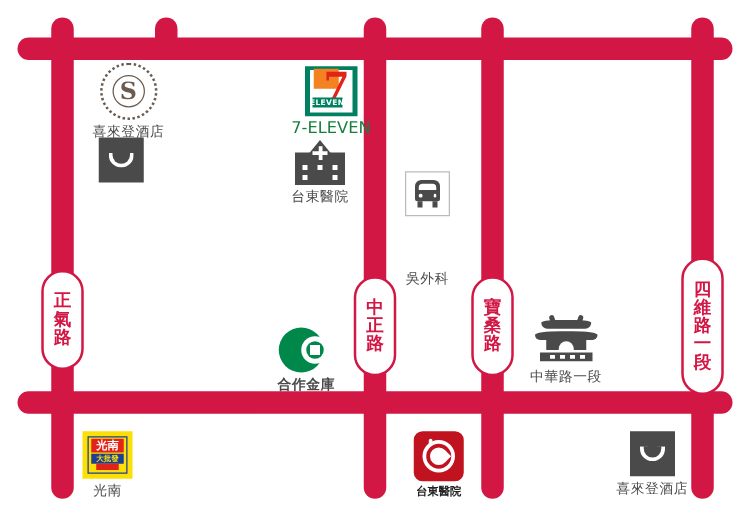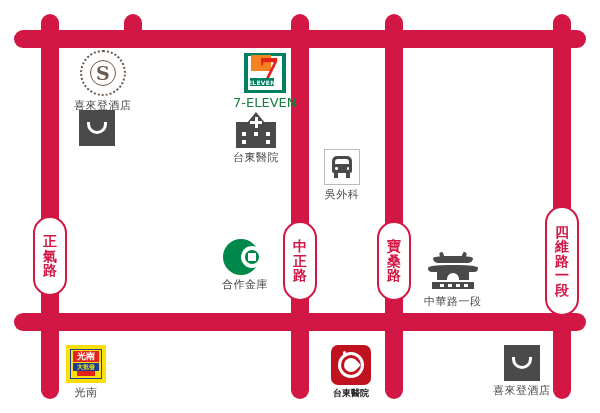--- a/index.html
+++ b/index.html
@@ -255,35 +255,35 @@
       <div class="win" style="left:6px;top:20px;"></div>
       <div class="win" style="left:18px;top:20px;"></div>
       <div class="win" style="left:30px;top:20px;"></div>
       <div class="win" style="left:6px;top:28px;"></div>
       <div class="win" style="left:30px;top:28px;"></div>
     </div>
     <div class="cap">台東醫院</div>
   </div>
 
 
-  <div class="poi" style="left:324px;top:149px;">
+  <div class="poi" style="left:324px;top:137px;gap:40px;">
     <div class="ibox bus">
       <div class="b">
         <div class="bd"></div>
           <div class="ws"></div>
         <div class="lt l"></div>
           <div class="lt r"></div>
         <div class="lg l"></div>
           <div class="lg r"></div>
       </div>
     </div>
     <div class="cap">吳外科</div>
   </div>
 
-  <div class="poi" style="left:222px;top:239px;">
+  <div class="poi" style="left:222px;top:262px;font-weight:bold;">
     <div class="ibox bank">
       <div class="cring"></div>
         <div class="notch"></div>
         <div class="dot"></div>
         <div class="sq"></div>
     </div>
     <div class="cap">合作金庫</div>
   </div>
 
   <div class="poi" style="left:424px;top:252px;">

